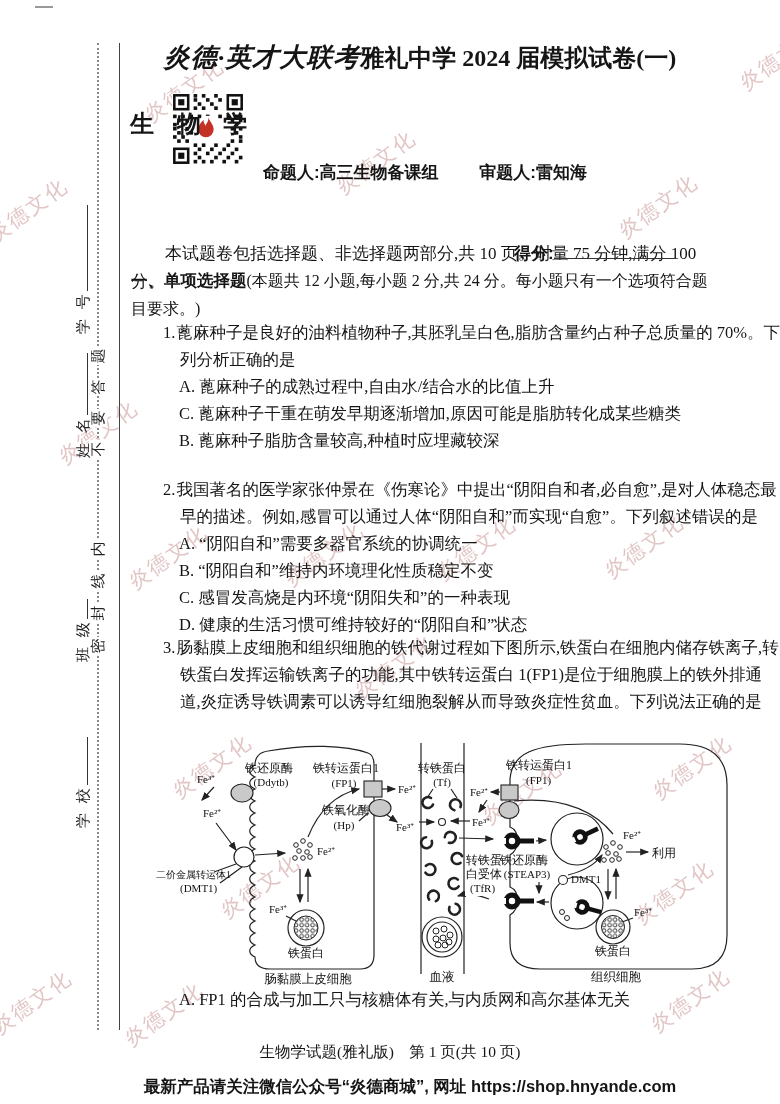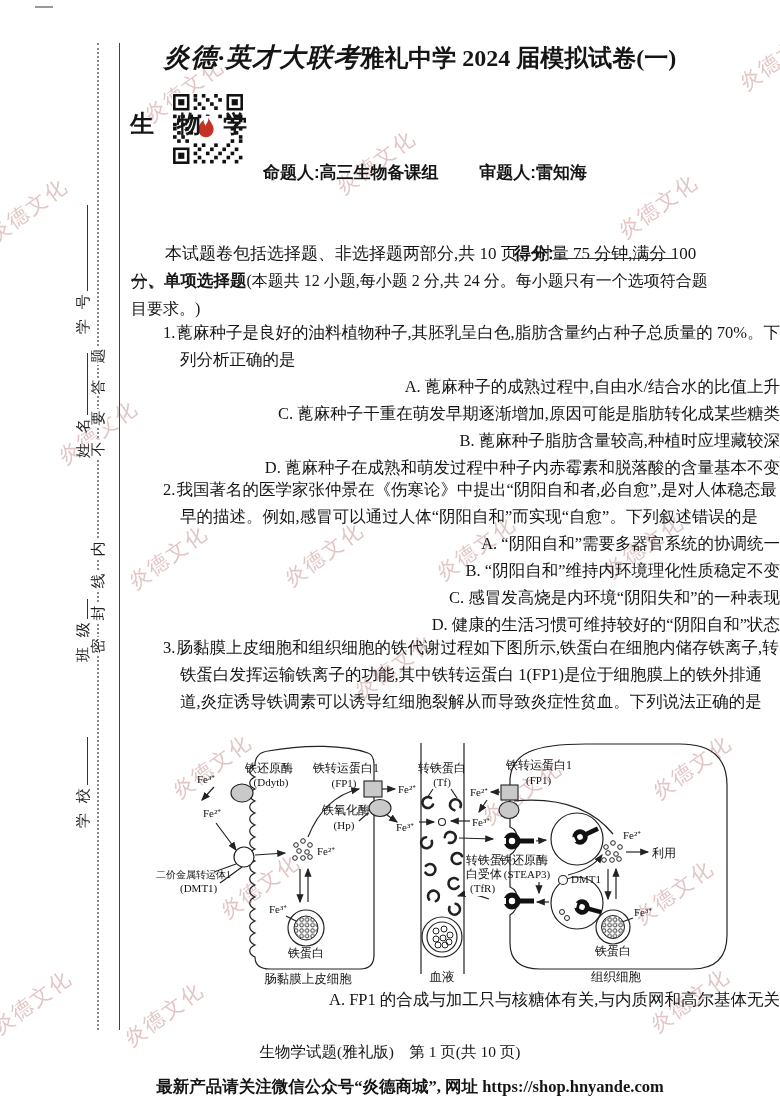--- a/index.html
+++ b/index.html
@@ -31,33 +31,33 @@
   .intro{position:absolute;left:131px;top:221px;width:590px;font-size:17px;line-height:28px;text-indent:2em;margin-top:19px;}
   .score{position:absolute;left:514px;top:241px;font-size:17px;}
   .score-label{font-weight:bold;font-family:"Liberation Sans",sans-serif;}
   .score-line{display:inline-block;width:122px;border-bottom:1.5px solid #333;height:1em;}
   .sec-head{position:absolute;left:131px;top:266px;width:612px;font-size:16px;line-height:28px;}
   .sec-head b{font-size:16.5px;font-family:"Liberation Sans",sans-serif;}
   
   .q{position:absolute;left:131px;width:617px;font-size:16.5px;line-height:27px;margin-left:32px;}
   .stem{text-indent:-17px;padding-left:17px;}
   .qnum{margin-right:1px;}
-  .opt{padding-left:16px;text-align:right;}
+  .opt{padding-left:16px;}
   
   .diagram{position:absolute;left:156px;top:741px;}
   .ln{fill:none;stroke:#222;stroke-width:1.2;}
   .gry{fill:#c9c9c9;stroke:#222;stroke-width:1.1;}
   .dt{font-size:12px;fill:#111;}
   .dts{font-size:11px;fill:#111;}
   .fe{font-size:11px;fill:#111;}
   .cellname{font-size:12.5px;fill:#111;}
   
   .pageinfo{position:absolute;left:40px;top:1042px;width:700px;text-align:center;font-size:15.5px;}
   .promo{position:absolute;left:55px;top:1076px;width:710px;text-align:center;font-size:16.5px;
-         font-weight:bold;font-family:Liberation Serif, serif;}
+         font-weight:bold;font-family:Liberation Sans, sans-serif;}
 </style>
 </head>
 <body>
 
 <div class="corner-mark"></div>
 
 <span class="wm" style="left:733px;top:44px">炎德文化</span>
 <span class="wm" style="left:138px;top:76px">炎德文化</span>
 <span class="wm" style="left:330px;top:148px">炎德文化</span>
 <span class="wm" style="left:612px;top:192px">炎德文化</span>
@@ -203,21 +203,20 @@
 <div class="sec-head">
   <div><b>一、单项选择题</b><span>(本题共 12 小题,每小题 2 分,共 24 分。每小题只有一个选项符合题</span></div>
   <div>目要求。)</div>
 </div>
 
 <div class="q" style="top:319px">
   <div class="stem"><span class="qnum">1.</span><span>蓖麻种子是良好的油料植物种子,其胚乳呈白色,脂肪含量约占种子总质量的 70%。下列分析正确的是</span></div>
   <div class="opt">A. 蓖麻种子的成熟过程中,自由水/结合水的比值上升</div>
   <div class="opt">C. 蓖麻种子干重在萌发早期逐渐增加,原因可能是脂肪转化成某些糖类</div>
   <div class="opt">B. 蓖麻种子脂肪含量较高,种植时应埋藏较深</div>
-  <div class="opt">D. 蓖麻种子在成熟和萌发过程中种子内赤霉素和脱落酸的含量基本不变</div>
 </div>
 
 <div class="q" style="top:476px">
   <div class="stem"><span class="qnum">2.</span><span>我国著名的医学家张仲景在《伤寒论》中提出“阴阳自和者,必自愈”,是对人体稳态最早的描述。例如,感冒可以通过人体“阴阳自和”而实现“自愈”。下列叙述错误的是</span></div>
   <div class="opt">A. “阴阳自和”需要多器官系统的协调统一</div>
   <div class="opt">B. “阴阳自和”维持内环境理化性质稳定不变</div>
   <div class="opt">C. 感冒发高烧是内环境“阴阳失和”的一种表现</div>
   <div class="opt">D. 健康的生活习惯可维持较好的“阴阳自和”状态</div>
 </div>
 

